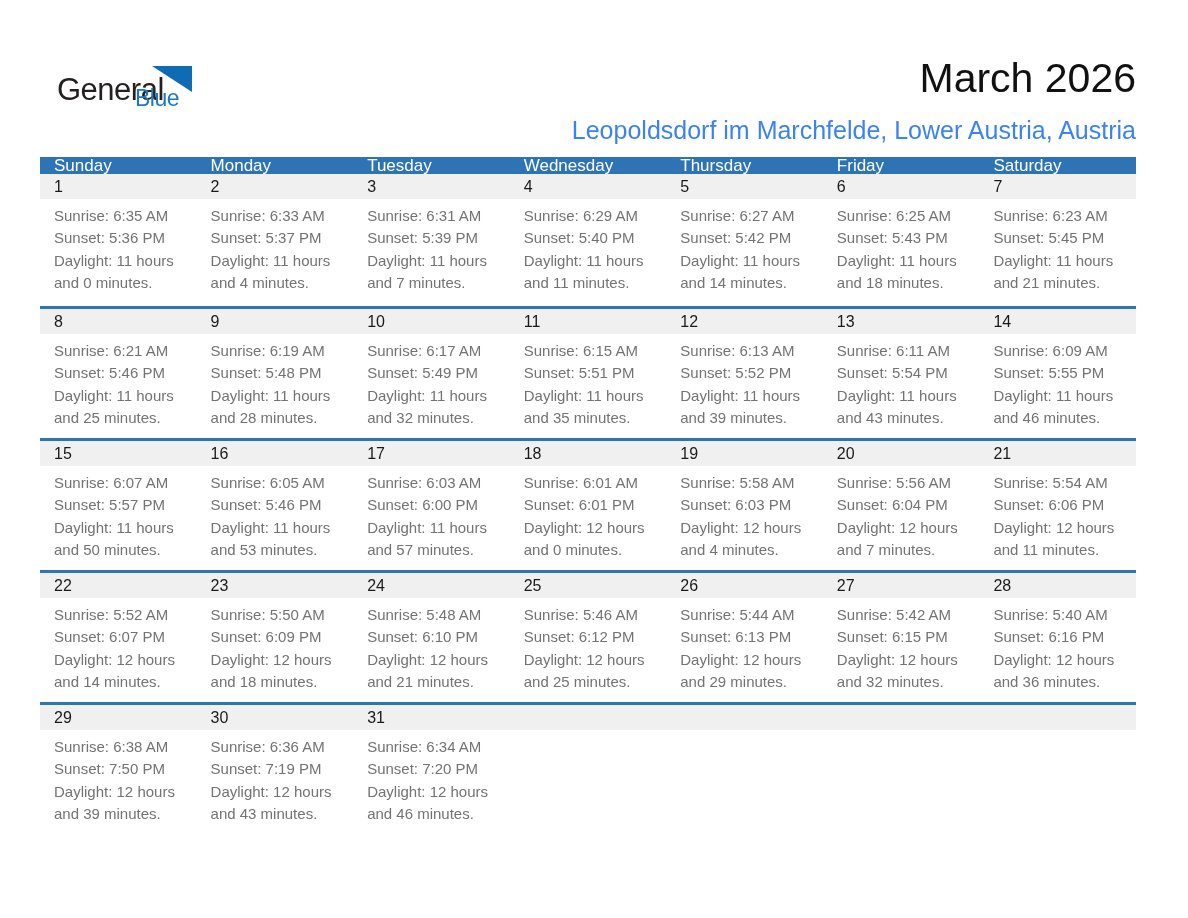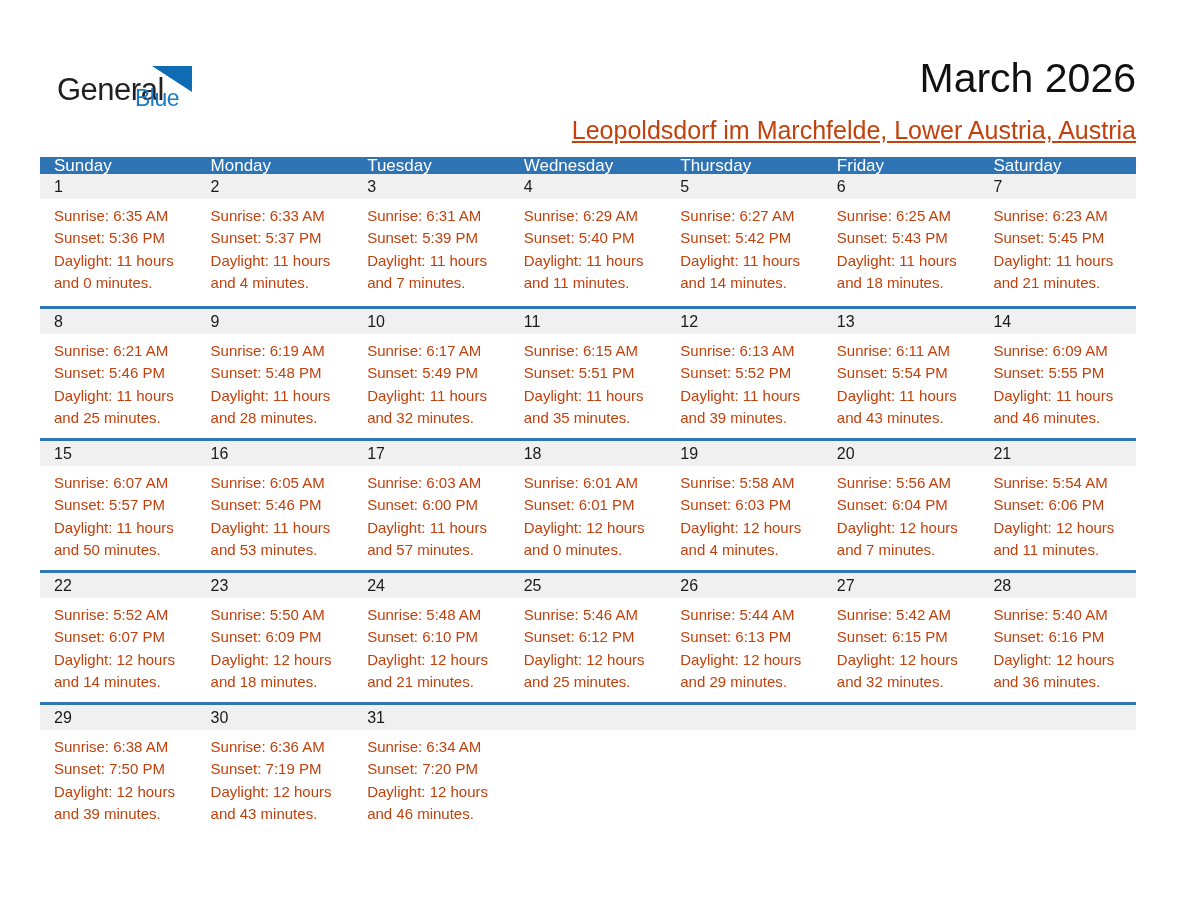--- a/index.html
+++ b/index.html
@@ -24,21 +24,21 @@
     font-size:23px; line-height:1; color:var(--logo-blue,#1b7ac2); letter-spacing:-0.5px;
   }
 
   
   .page-title {
     position:absolute; top:58px; right:52px;
     font-size:41px; line-height:1; color:#111; text-align:right;
   }
   .page-subtitle {
     position:absolute; top:118px; right:52px;
-    font-size:25px; line-height:1; color:#c2410c; text-align:right;text-decoration:underline;
+    font-size:25px; line-height:1; color:#3b82f6; text-align:right;
   }
 
   
   .calendar { position:absolute; left:40px; top:157px; width:1096px; }
   .cal-header {
     display:grid; grid-template-columns:repeat(7,1fr);
     background:var(--header-blue,#2e74b5); height:17px; align-items:center;
   }
   .cal-header .dow {
     color:#fff; font-size:17px; padding-left:14px;
@@ -49,21 +49,21 @@
     height:132px; background:#fff;
   }
   .week + .week { border-top:3px solid var(--separator-blue,#2e75b6); }
   .cell { overflow:hidden; }
   .daynum {
     height:25px; line-height:25px; background:var(--strip-gray,#f0f0f0);
     font-size:16px; color:#1a1a1a; padding-left:14px;
   }
   .details {
     padding:6px 8px 0 14px;
-    font-size:15px; line-height:22.4px; color:#c2410c;
+    font-size:15px; line-height:22.4px; color:#737373;
   }
   .details div { max-width:136px; }
 </style>
 </head>
 <body>
 
 <div class="page">
 
   <div class="logo">
     <div class="logo-general">General</div>

